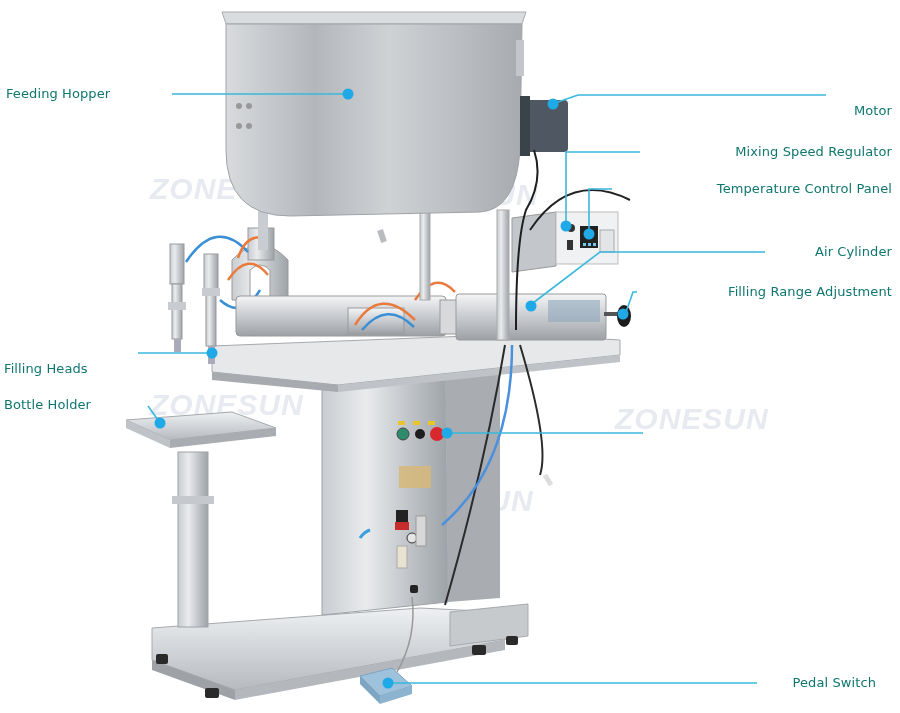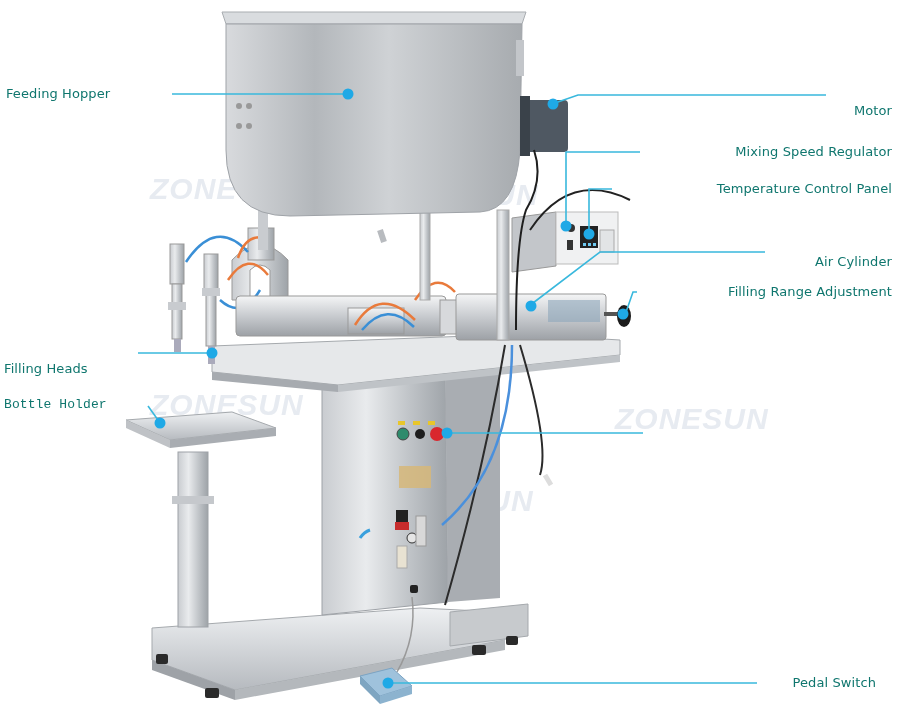--- a/index.html
+++ b/index.html
@@ -197,18 +197,18 @@
       <circle cx="160" cy="423" r="5.5"></circle>
       <circle cx="447" cy="433" r="5.5"></circle>
       <circle cx="388" cy="683" r="5.5"></circle>
     </g>
   </svg>
 
   <div class="label" style="left:6px;top:83px;">Feeding Hopper</div>
   <div class="label" style="right:8px;top:100px;">Motor</div>
   <div class="label" style="right:8px;top:141px;">Mixing Speed Regulator</div>
   <div class="label" style="right:8px;top:178px;">Temperature Control Panel</div>
-  <div class="label" style="right:8px;top:251px;">Air Cylinder</div>
+  <div class="label" style="right:8px;top:241px;">Air Cylinder</div>
   <div class="label" style="right:8px;top:281px;margin-left:16px;">Filling Range Adjustment</div>
   <div class="label" style="left:4px;top:358px;">Filling Heads</div>
-  <div class="label" style="left:4px;top:394px;font-family:Liberation Mono, monospace;">Bottle Holder</div>
+  <div class="label" style="left:4px;top:394px;">Bottle Holder</div>
   <div class="label" style="right:24px;top:672px;">Pedal Switch</div>
 </div>
 
 </body></html>

